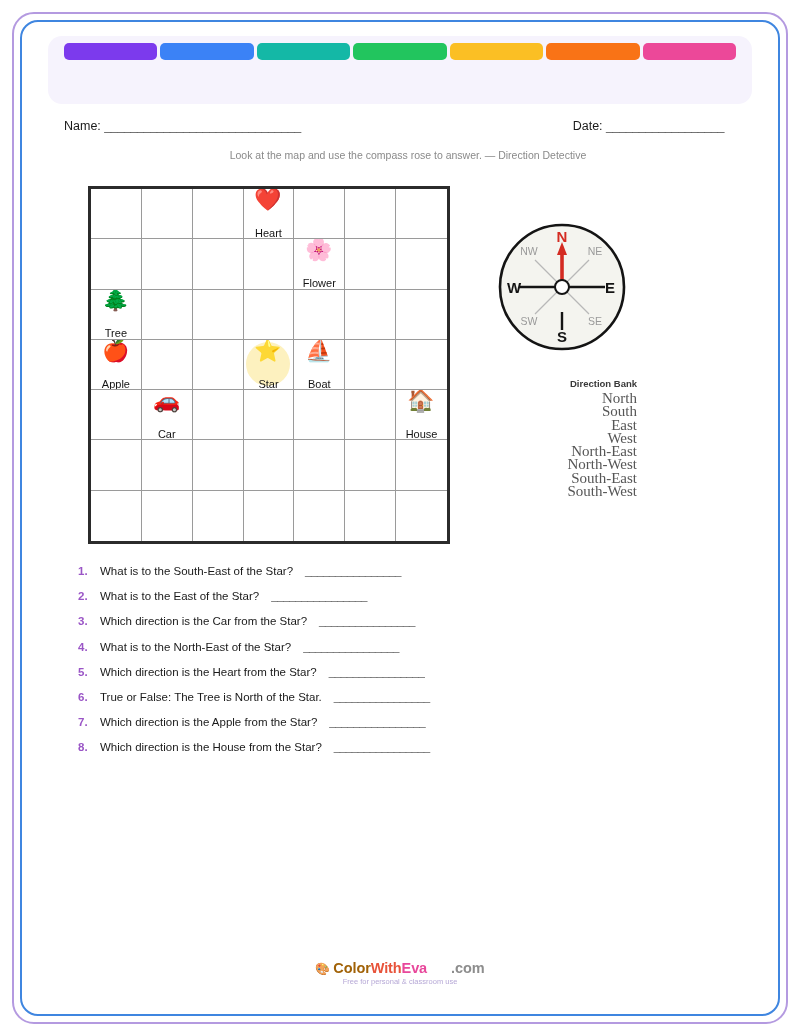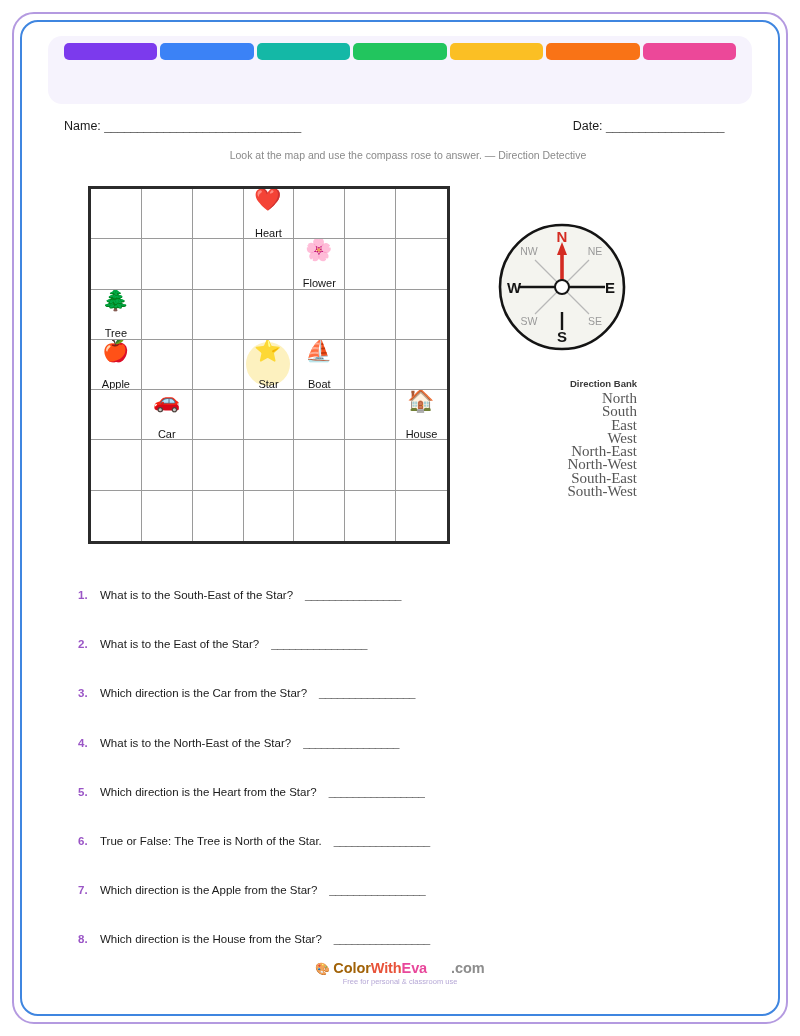--- a/index.html
+++ b/index.html
@@ -185,21 +185,20 @@
     flex: 0 0 22px;
     color: #9a55c6;
     font-weight: bold;
     font-size: 11.5px;
   }
   .qtext { white-space: nowrap; }
   .qblank {
     margin-left: 12px;
     color: #5a5a5a;
     letter-spacing: -0.4px;
-    margin-top: 24px;
   }
 
   
   .footer {
     position: absolute;
     left: 0; top: 960px;
     width: 800px;
     text-align: center;
   }
   .brand {

